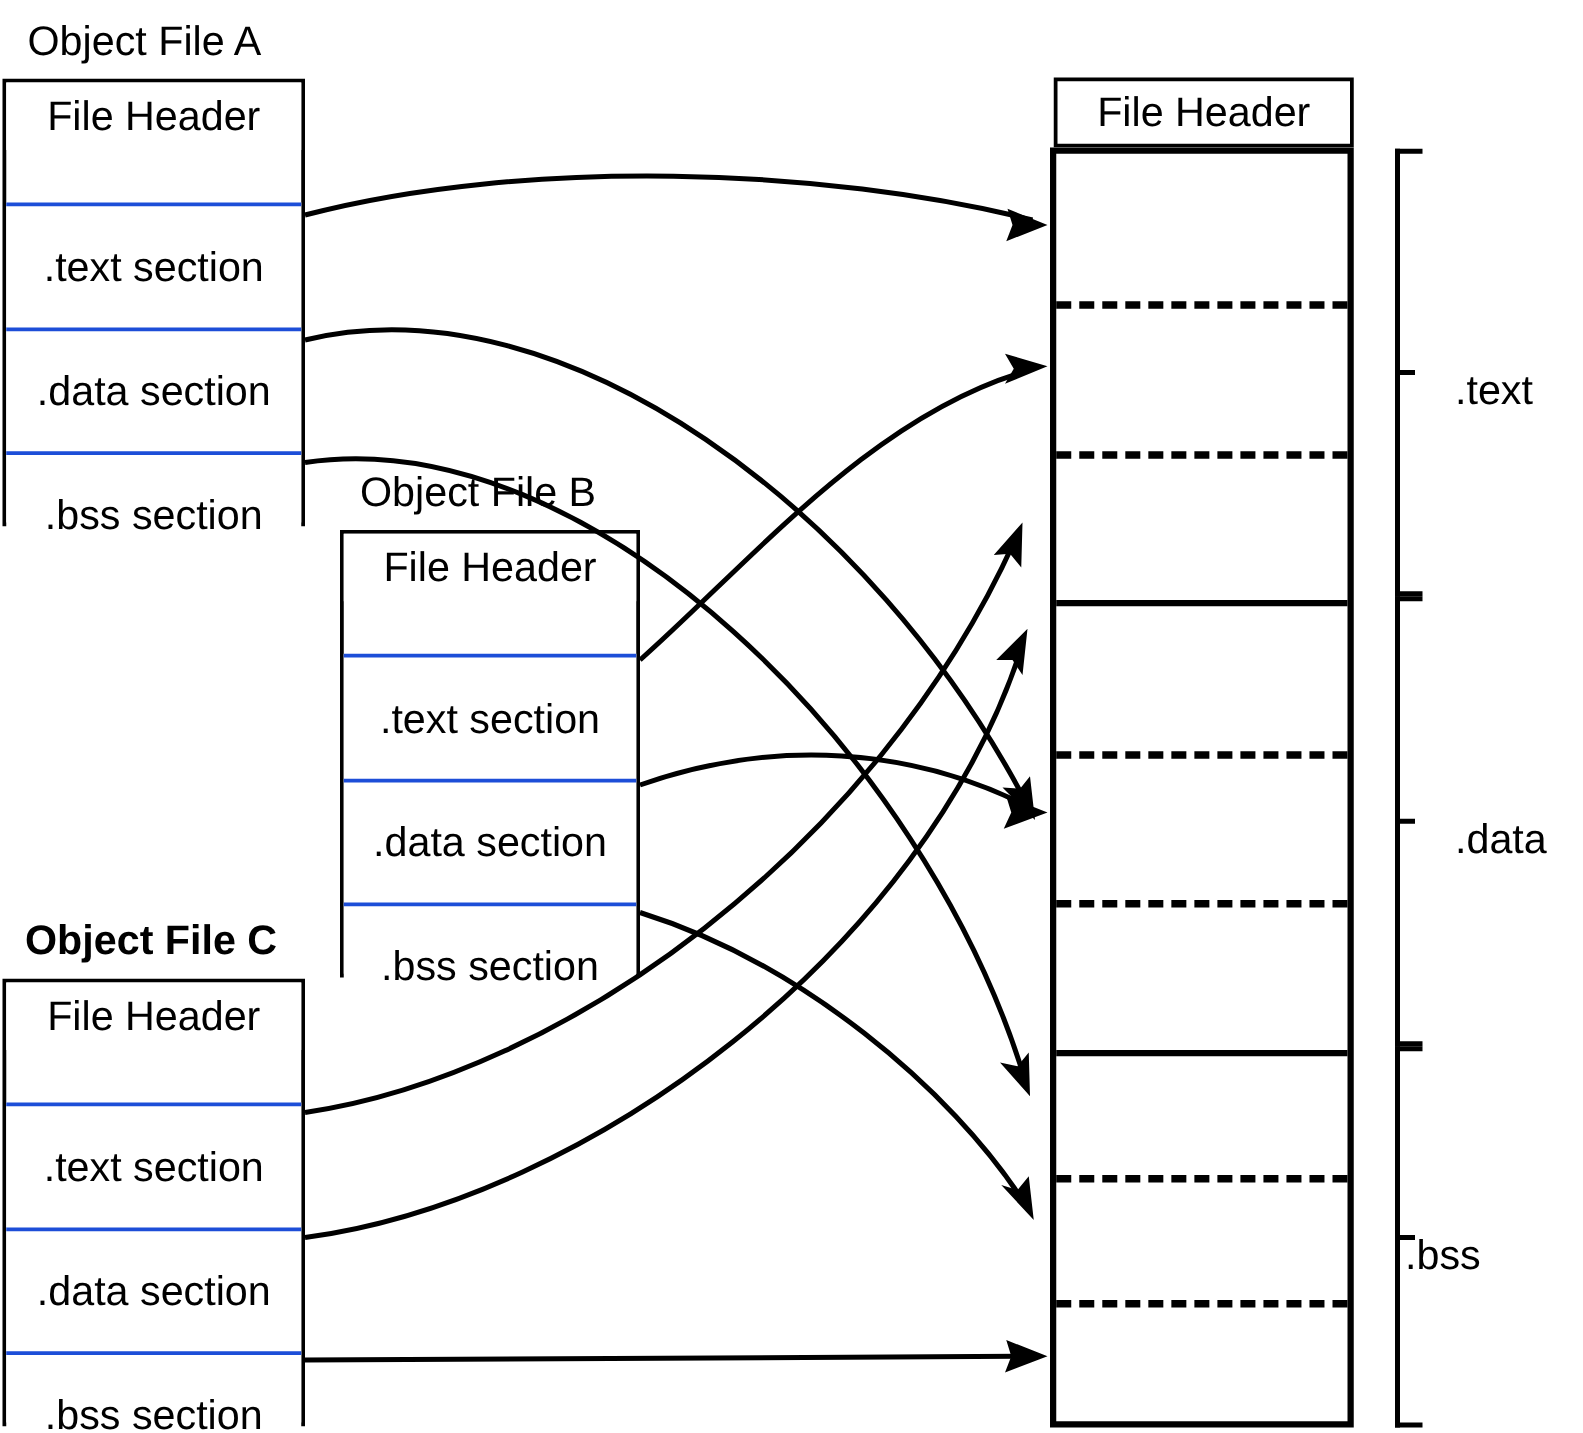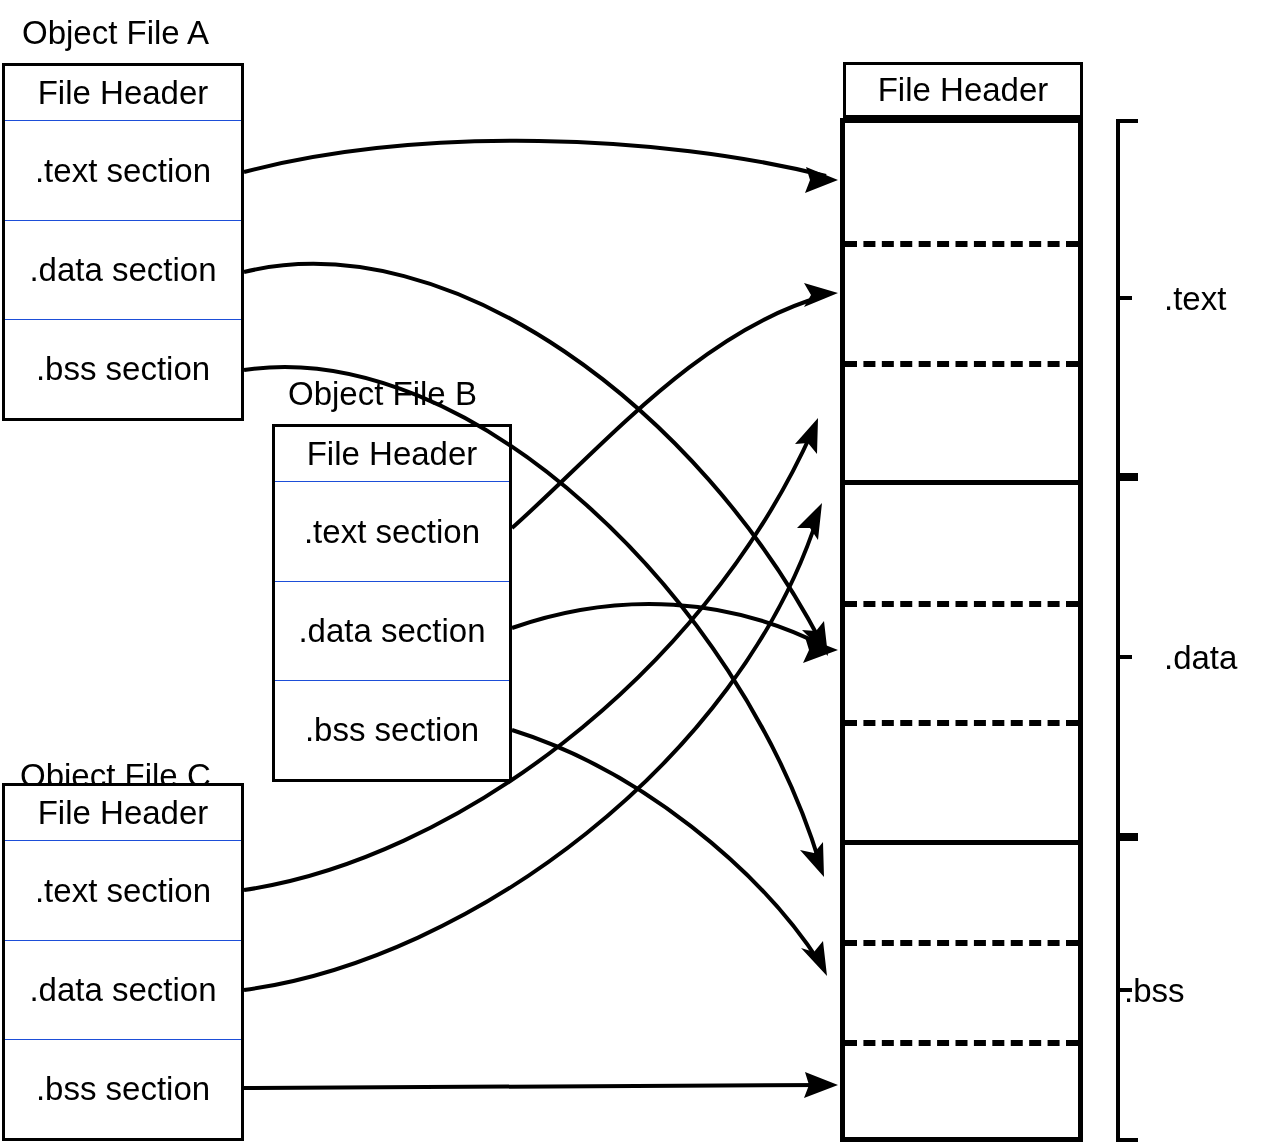--- a/index.html
+++ b/index.html
@@ -37,21 +37,22 @@
     right: 0;
     display: flex;
     align-items: center;
     justify-content: center;
     font-size: 33px;
     line-height: 36px;
     background: #fff;
     white-space: nowrap;
   }
   .cell.divider-top {
-    border-top: 1px solid #1d4ed8;
+    border-top: 3px solid #1d4ed8;
+    margin-top: 42px;
   }
   
   .out-header {
     position: absolute;
     box-sizing: border-box;
     border: 3px solid #000;
     background: #fff;
     display: flex;
     align-items: center;
     justify-content: center;
@@ -91,20 +92,21 @@
     position: absolute;
     width: 16px;
     height: 0;
     border-top: 4px solid #000;
   }
   .bracket-label {
     position: absolute;
     font-size: 33px;
     line-height: 36px;
     white-space: nowrap;
+    margin-top: 13px;
   }
   svg.arrows {
     position: absolute;
     left: 0;
     top: 0;
     width: 1266px;
     height: 1146px;
     pointer-events: none;
   }
   svg.arrows path {
@@ -148,21 +150,21 @@
       <span>.text section</span>
     </div>
     <div class="cell divider-top" style="top:154px; height:99px;">
       <span>.data section</span>
     </div>
     <div class="cell divider-top" style="top:253px; height:99px;">
       <span>.bss section</span>
     </div>
   </div>
 
-  <div class="caption" style="left:20px; top:757px;">Object File C</div>
+  <div class="caption" style="left:20px; top:733px;font-weight:bold;">Object File C</div>
 
   <div class="objbox" style="left:2px; top:783px; width:242px; height:358px;">
     <div class="cell" style="top:0px; height:54px;">
       <span>File Header</span>
     </div>
     <div class="cell divider-top" style="top:54px; height:100px;">
       <span>.text section</span>
     </div>
     <div class="cell divider-top" style="top:154px; height:99px;">
       <span>.data section</span>

